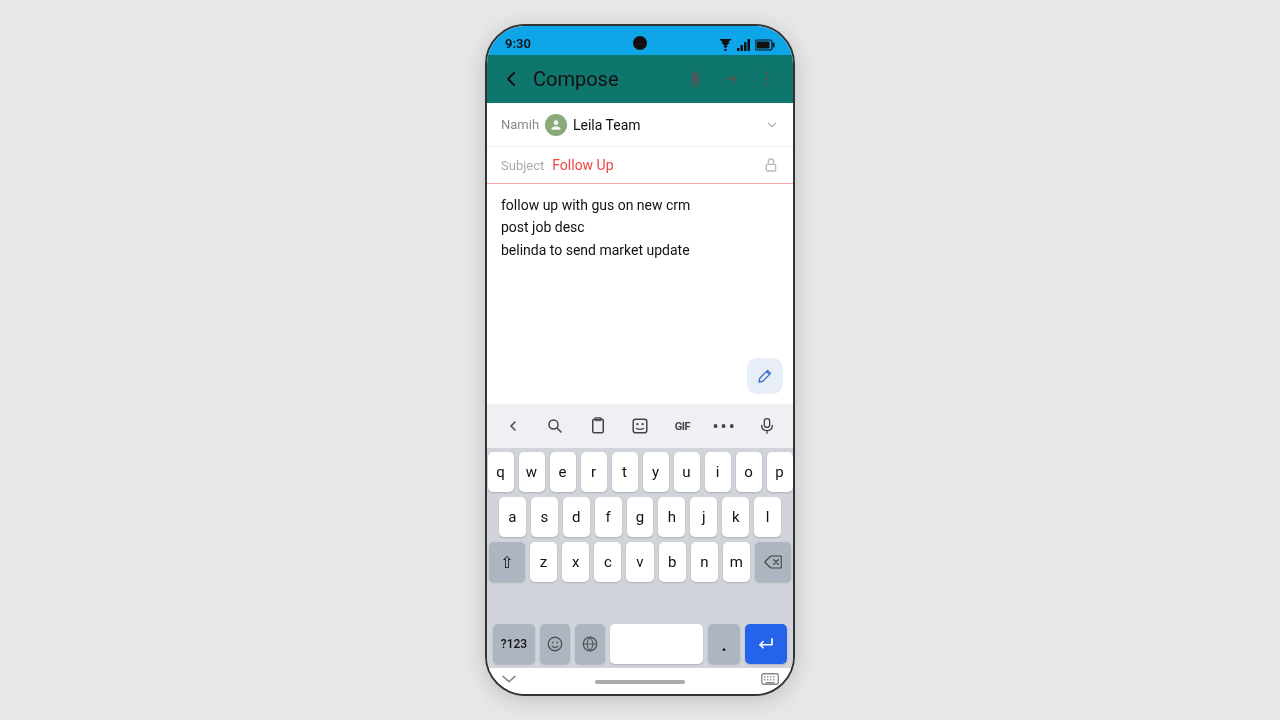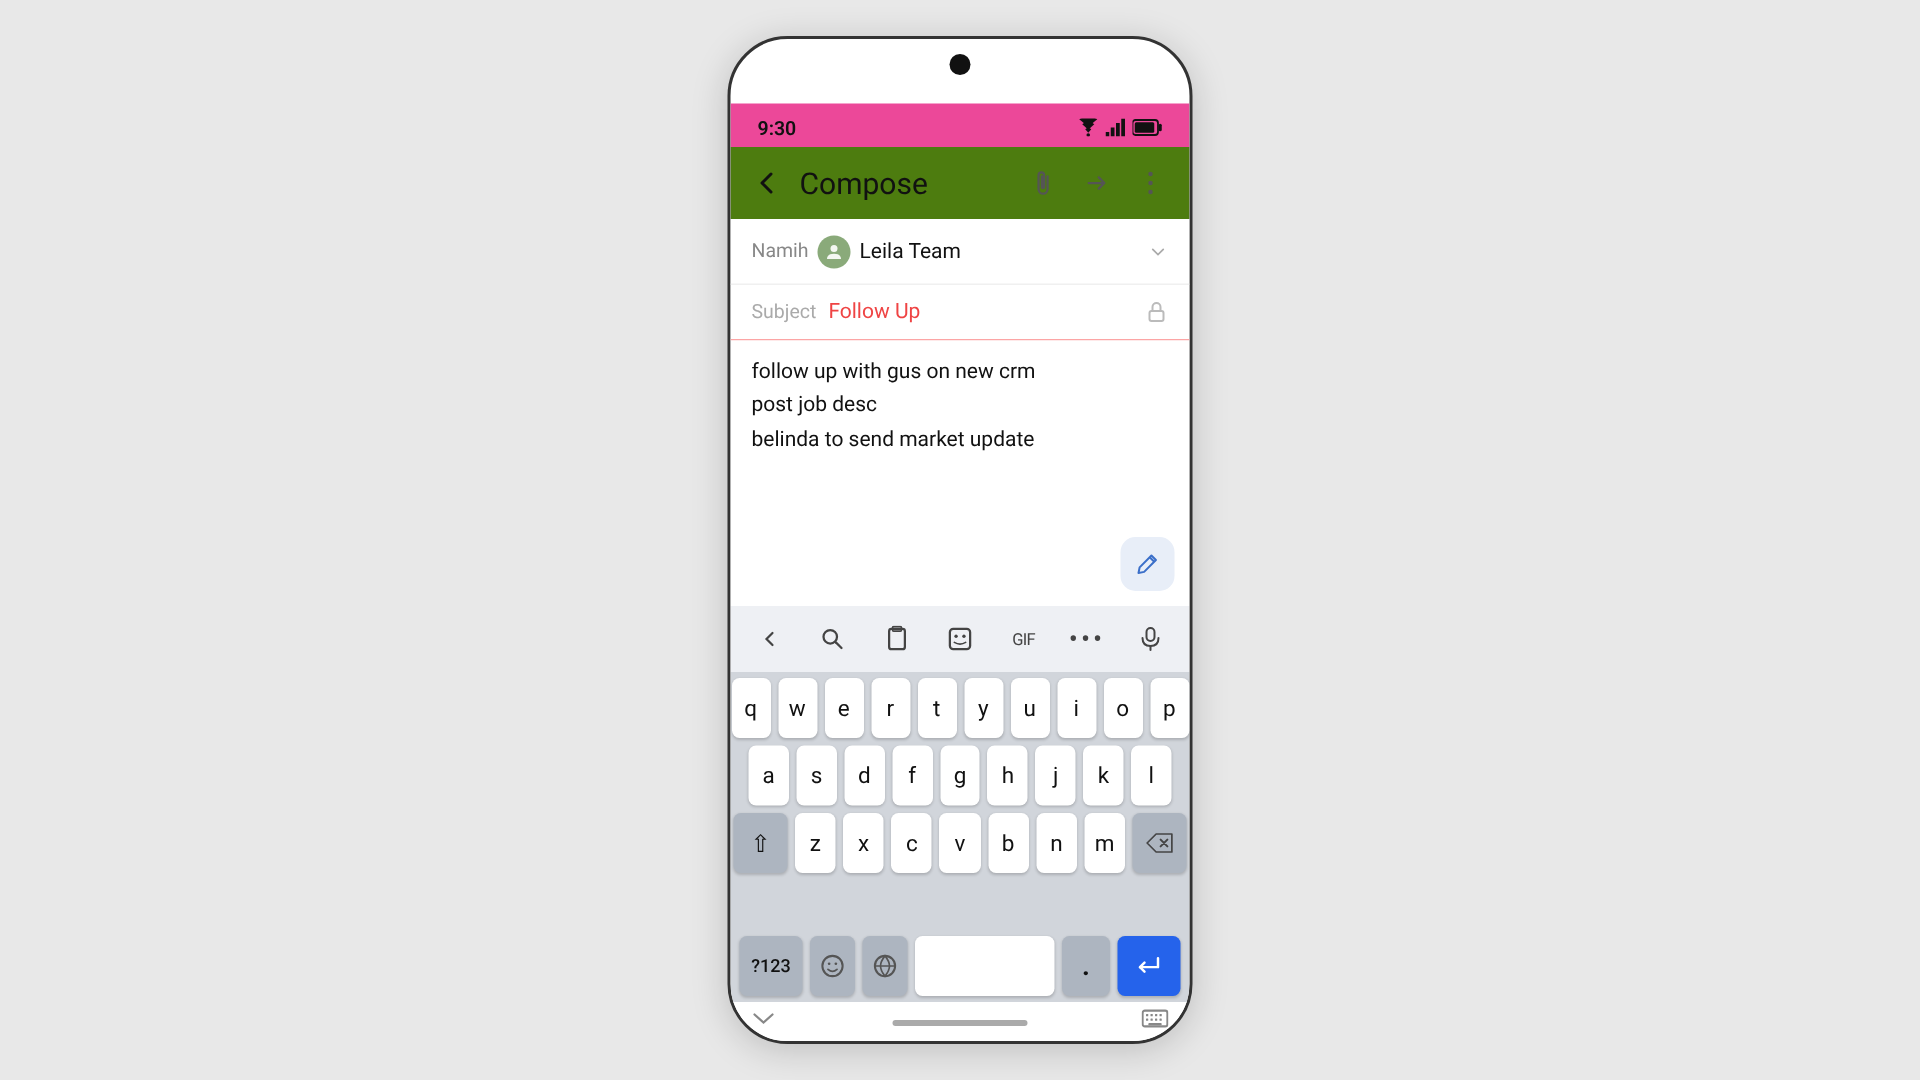--- a/index.html
+++ b/index.html
@@ -22,26 +22,25 @@
       overflow: hidden;
       display: flex;
       flex-direction: column;
       box-shadow: 0 4px 24px rgba(0,0,0,0.18);
       position: relative;
     }
 
     
     .status-bar {
       display: flex;
-      align-items: flex-start;
+      align-items: flex-end;
       justify-content: space-between;
       padding: 10px 18px 4px 18px;
-      background: #ec4899;
-      flex-shrink: 0;
-      margin-top: 43px;
+      background: #0ea5e9;
+      flex-shrink: 0;
     }
     .status-time {
       font-size: 13px;
       font-weight: 600;
       color: #111;
     }
     .status-icons {
       display: flex;
       align-items: center;
       gap: 4px;
@@ -55,21 +54,21 @@
       top: 10px;
       left: 50%;
       transform: translateX(-50%);
     }
 
     
     .app-header {
       display: flex;
       align-items: center;
       padding: 6px 10px 6px 6px;
-      background: #4d7c0f;
+      background: #0f766e;
       flex-shrink: 0;
     }
     .back-btn {
       width: 36px;
       height: 36px;
       display: flex;
       align-items: center;
       justify-content: center;
       cursor: pointer;
     }
@@ -200,21 +199,21 @@
       height: 32px;
       display: flex;
       align-items: center;
       justify-content: center;
       font-size: 16px;
       color: #444;
       cursor: pointer;
     }
     .kb-gif {
       font-size: 11px;
-      font-weight: 400;
+      font-weight: 700;
       color: #444;
       letter-spacing: -0.5px;
     }
 
     
     .keyboard {
       background: #d1d5db;
       padding: 4px 2px 2px 2px;
       flex-shrink: 0;
     }

